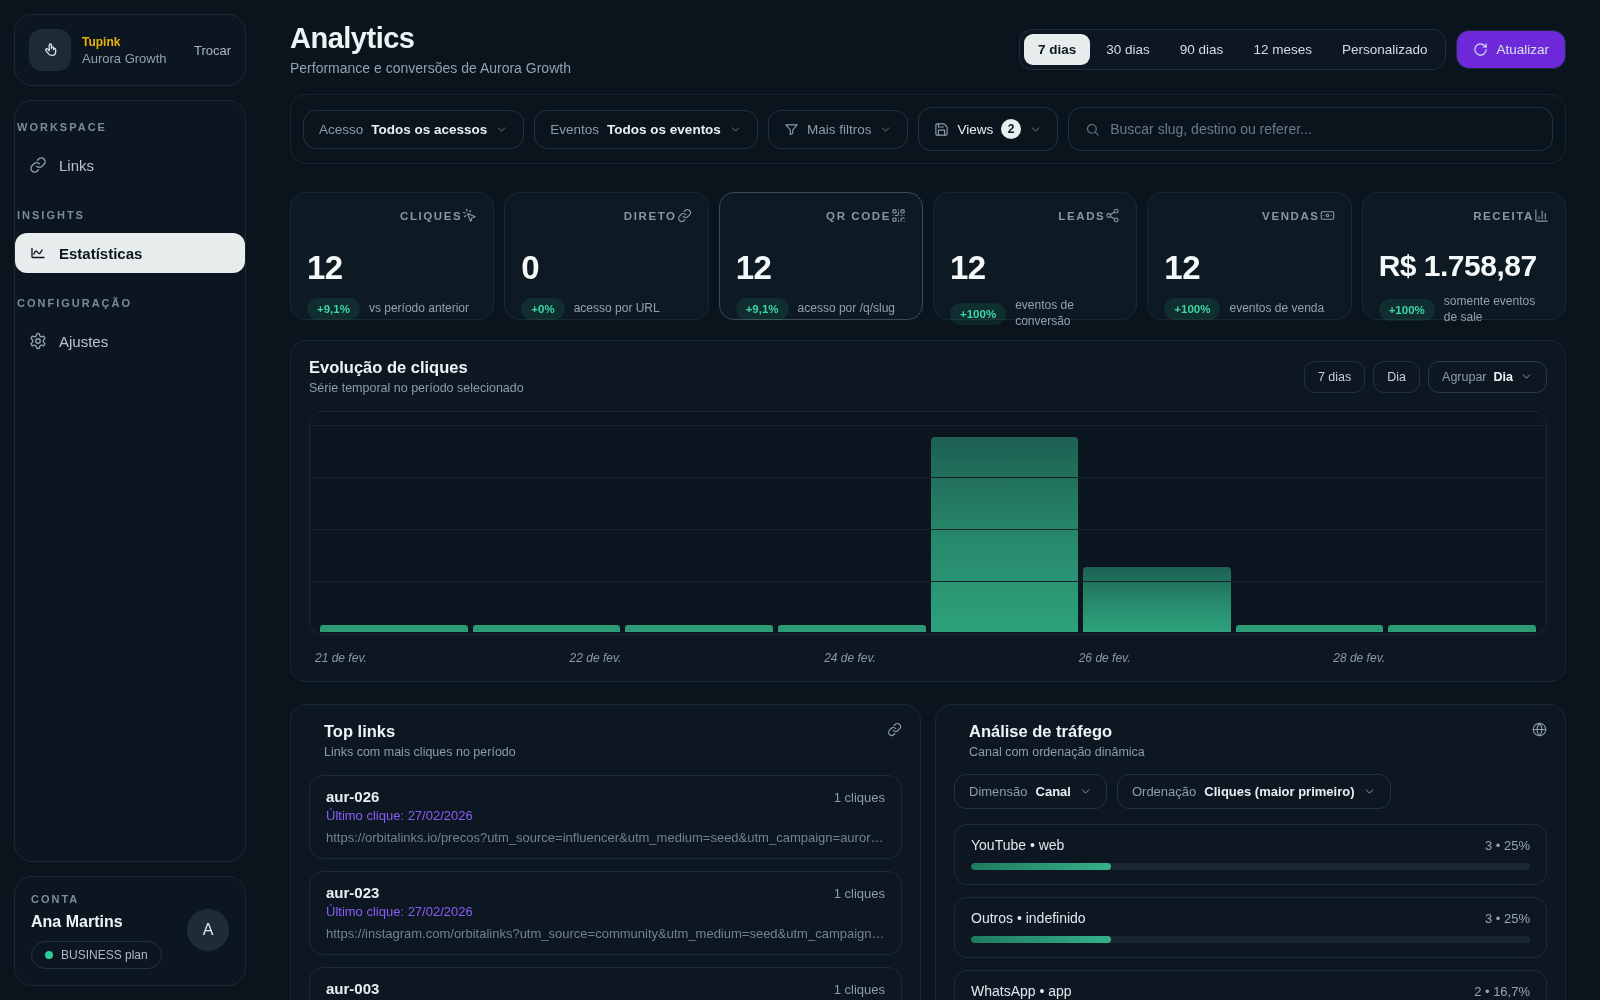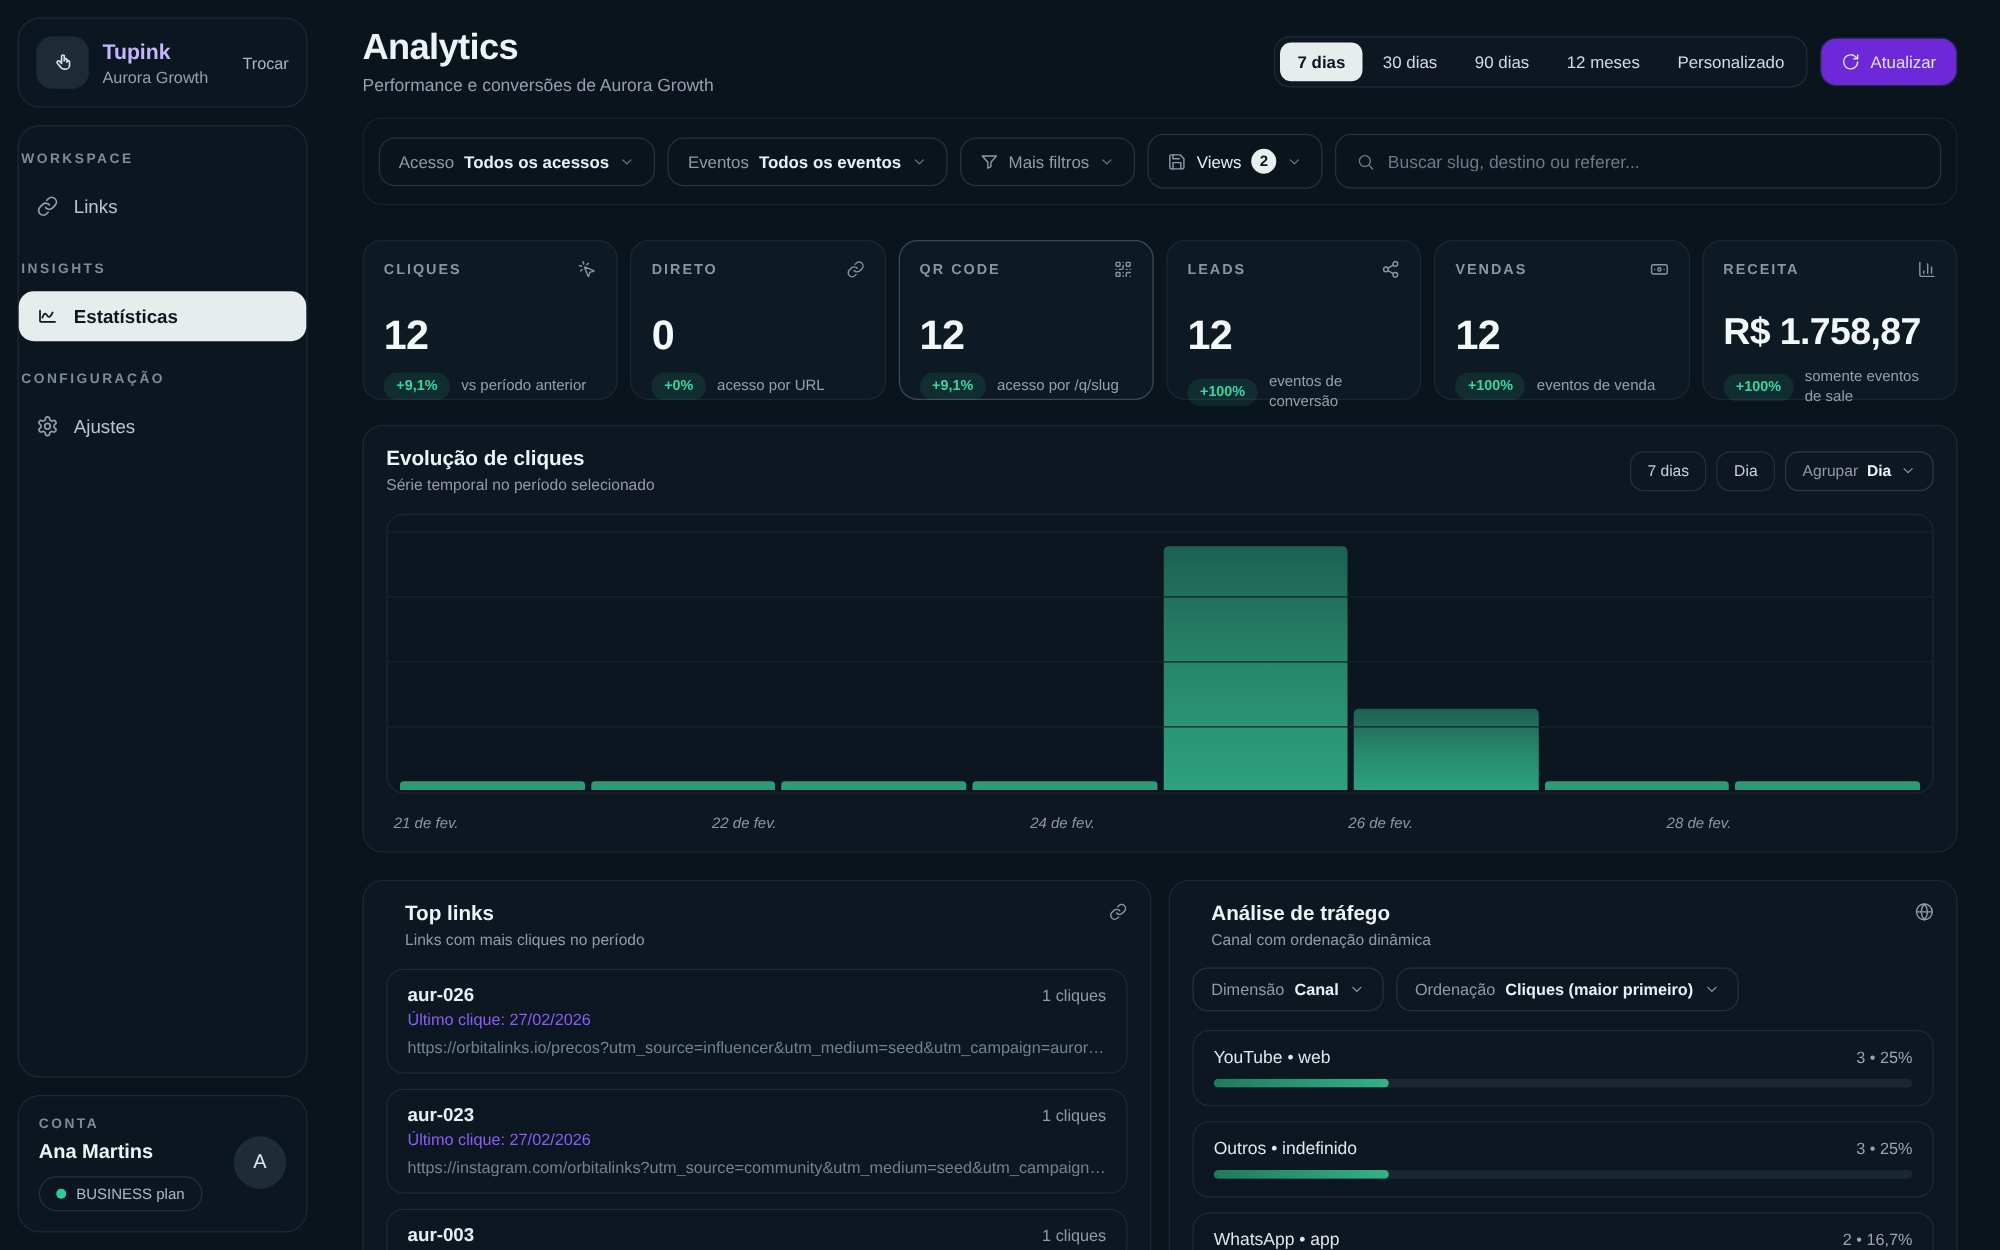--- a/index.html
+++ b/index.html
@@ -12,21 +12,21 @@
   .ic { width:18px; height:18px; stroke:currentColor; fill:none; stroke-width:1.8; stroke-linecap:round; stroke-linejoin:round; flex:none; }
   .ic.sm { width:15px; height:15px; }
   .ic.xs { width:13px; height:13px; }
 
   
   aside { width:232px; margin:14px 0 14px 14px; display:flex; flex-direction:column; gap:14px; flex:none; }
   .scard { background:#0c1620; border:1px solid #1c2934; border-radius:18px; }
   .ws-card { padding:14px; display:flex; align-items:center; gap:11px; }
   .logo-box { width:42px; height:42px; border-radius:13px; background:#1d2b37; display:flex; align-items:center; justify-content:center; color:#d6dfe5; }
   .ws-names { flex:1; min-width:0; }
-  .ws-name { font-size:17px; font-weight:700; color:#c4b5fd; }
+  .ws-name { font-size:12px; font-weight:700; color:#eab308; }
   .ws-org { font-size:13px; color:#93a1ad; margin-top:2px; }
   .trocar { background:none; border:none; color:#aab7c2; font-size:13px; cursor:pointer; font-family:inherit; }
   .nav-card { flex:1; padding:18px 0; }
   .sec-label { font-size:11px; letter-spacing:2px; color:#7d8c98; font-weight:600; margin:24px 2px 12px; }
   .sec-label:first-child { margin-top:2px; }
   .nav-item { display:flex; align-items:center; gap:12px; padding:11px 14px; border-radius:12px; color:#b9c5ce; font-size:15px; cursor:pointer; }
   .nav-item .ic { color:#93a1ad; }
   .nav-item.active { background:#e7edec; color:#0c1620; font-weight:600; }
   .nav-item.active .ic { color:#0c1620; }
   .acct-card { padding:16px; position:relative; }
@@ -53,21 +53,21 @@
   .chip .chev { color:#6b7a86; }
   .count-badge { width:20px; height:20px; border-radius:50%; background:#e9efee; color:#0c1620; font-size:12px; font-weight:700; display:flex; align-items:center; justify-content:center; }
   .search-box { flex:1; display:flex; align-items:center; gap:10px; border:1px solid #233240; border-radius:13px; padding:0 16px; height:44px; color:#6b7a86; }
   .search-box input { flex:1; background:none; border:none; outline:none; color:#dfe7ec; font-size:14px; font-family:inherit; }
   .search-box input::placeholder { color:#6b7a86; }
 
   
   .stats-row { display:flex; gap:10px; margin-top:28px; }
   .stat-card { flex:1; background:#0d1a24; border:1px solid #1b2733; border-radius:15px; padding:15px 16px; height:128px; min-width:0; }
   .stat-card.hl { border-color:#3c4a56; }
-  .stat-top { display:flex; justify-content:space-between; align-items:center; color:#8a97a3; }
+  .stat-top { display:flex; justify-content:flex-end; align-items:center; color:#8a97a3; }
   .stat-label { font-size:11.5px; font-weight:600; letter-spacing:1.6px; }
   .stat-value { font-size:33px; font-weight:700; color:#f4f8f8; margin-top:26px; letter-spacing:-0.5px; white-space:nowrap; }
   .stat-value.money { font-size:30px; }
   .stat-foot { display:flex; align-items:center; gap:9px; margin-top:11px; }
   .pct-badge { background:rgba(52,211,153,.1); color:#3bd6a2; font-size:11.5px; font-weight:600; border-radius:999px; padding:5px 10px; white-space:nowrap; flex:none; }
   .stat-cap { font-size:12px; color:#93a1ad; line-height:1.3; }
 
   
   .chart-card { margin-top:20px; background:#0c1722; border:1px solid #1a2834; border-radius:16px; padding:17px 18px 12px; }
   .chart-head { display:flex; justify-content:space-between; align-items:center; }

